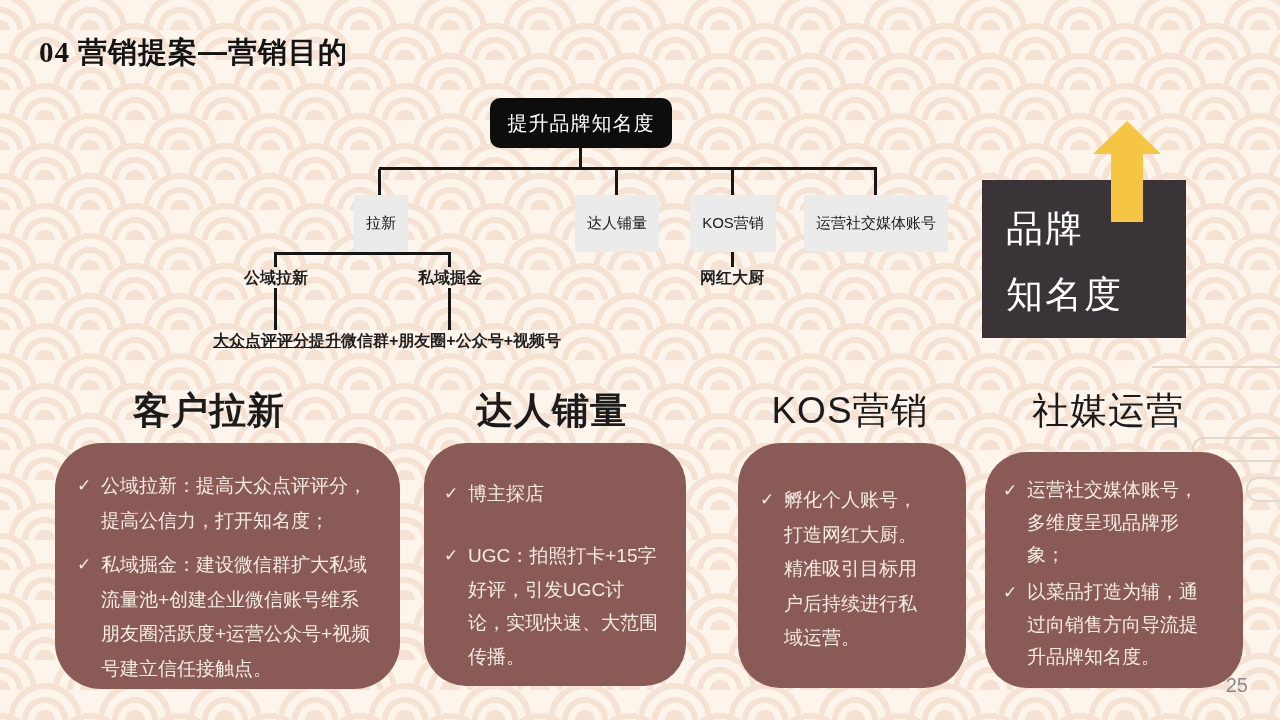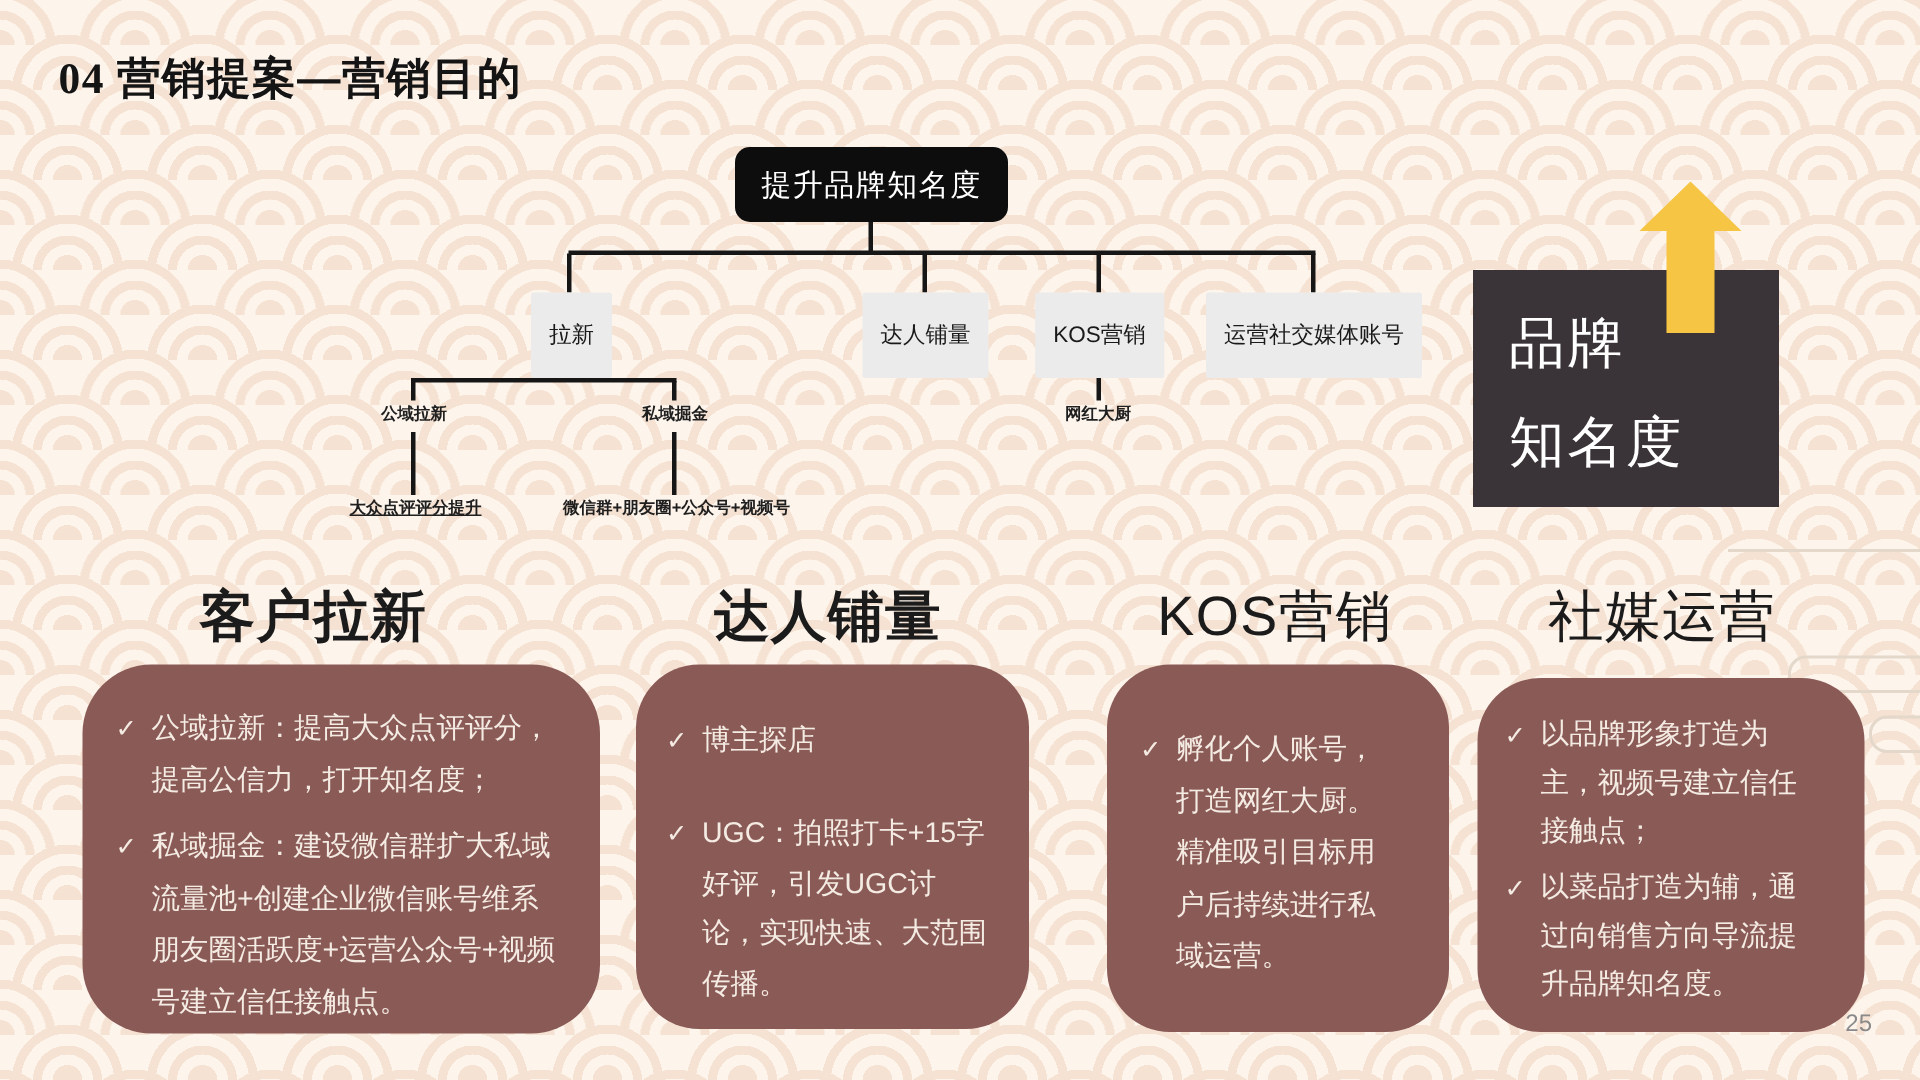--- a/index.html
+++ b/index.html
@@ -15,21 +15,21 @@
   }
   .title{position:absolute;left:39px;top:33px;font-size:29px;font-weight:bold;color:var(--title_text,#141414);letter-spacing:1px;}
   .title .num{font-family:"Liberation Serif","DejaVu Serif",serif;margin-right:8px;}
   
   .root-node{position:absolute;left:490px;top:98px;width:182px;height:50px;background:var(--root_node_bg,#0d0d0d);
     border-radius:10px;color:var(--root_node_text,#fff);font-size:20px;display:flex;align-items:center;justify-content:center;letter-spacing:1px;}
   .ln{position:absolute;background:var(--line,#161616);}
   .l2-node{position:absolute;top:195px;height:33px;transform:translateX(-50%);background:var(--branch_node_bg,#ebebeb);
     color:var(--branch_node_text,#1a1a1a);font-size:15px;display:flex;align-items:center;justify-content:center;
     padding:12px 12px;border-radius:2px;white-space:nowrap;}
-  .l3-label,.l4-label{position:absolute;transform:translateX(-50%);font-size:11px;font-weight:600;color:#1f1f1f;white-space:nowrap;}
+  .l3-label,.l4-label{position:absolute;transform:translateX(-50%);font-size:16px;font-weight:600;color:#1f1f1f;white-space:nowrap;}
   .l3-label{top:268px;}
   .l4-label{top:331px;}
   
   .highlight-box{position:absolute;left:982px;top:180px;width:204px;height:158px;background:var(--highlight_bg,#3a3438);
     color:var(--highlight_text,#fff);font-size:37px;line-height:66px;padding:16px 0 0 24px;box-sizing:border-box;z-index:2;letter-spacing:2px;}
   .up-arrow{position:absolute;left:1093px;top:121px;width:68px;height:101px;z-index:3;}
   .up-arrow .head{width:0;height:0;border-left:34px solid transparent;border-right:34px solid transparent;
     border-bottom:33px solid var(--arrow,#f5c543);}
   .up-arrow .shaft{width:32px;height:68px;margin-left:18px;background:var(--arrow,#f5c543);}
   
@@ -45,21 +45,21 @@
   .panel .bullet{display:flex;align-items:flex-start;}
   .panel .check{flex:0 0 24px;font-size:17px;padding-top:2px;}
   .panel .bullet-text{flex:1;}
   .panel-1{left:55px;top:443px;width:345px;height:246px;border-radius:46px;padding:26px 24px 0 22px;font-size:19px;line-height:1.82;}
   .panel-1 .bullet+.bullet{margin-top:10px;}
   .panel-2{left:424px;top:443px;width:262px;height:243px;border-radius:42px;padding:34px 24px 0 20px;font-size:19px;line-height:1.78;}
   .panel-2 .bullet+.bullet{margin-top:28px;}
   .panel-3{left:738px;top:443px;width:228px;height:245px;border-radius:42px;padding:40px 36px 0 22px;font-size:19px;line-height:1.82;}
   .panel-4{left:985px;top:452px;width:258px;height:236px;border-radius:42px;padding:22px 44px 0 18px;font-size:19px;line-height:1.72;}
   .panel-4 .bullet+.bullet{margin-top:4px;}
-  .page-number{position:absolute;right:32px;top:674px;font-size:16px;color:var(--page_number,#8a8a8a);}
+  .page-number{position:absolute;right:32px;top:674px;font-size:20px;color:var(--page_number,#8a8a8a);}
 </style>
 </head>
 <body style="--background: #fdf4ec; --pattern_arc: #f6e2d2; --title_text: #141414; --line: #161616; --root_node_bg: #0d0d0d; --root_node_text: #ffffff; --branch_node_bg: #ebebeb; --branch_node_text: #1a1a1a; --panel_bg: #8a5a57; --panel_text: #f4ebe2; --highlight_bg: #3a3438; --highlight_text: #ffffff; --arrow: #f5c543; --page_number: #8a8a8a; --decor_stroke: #e3d8ca;">
 
 <div class="slide">
 
   <div class="decor-line"></div>
   <div class="decor-pill pill-1"></div>
   <div class="decor-pill pill-2"></div>
 
@@ -133,21 +133,21 @@
   <div class="panel panel-3">
     <div class="bullet">
       <span class="check">✓</span>
       <div class="bullet-text">孵化个人账号，打造网红大厨。精准吸引目标用户后持续进行私域运营。</div>
     </div>
   </div>
 
   <div class="panel panel-4">
     <div class="bullet">
       <span class="check">✓</span>
-      <div class="bullet-text">以品牌形象打造为主，视频号建立信任接触点；</div>
+      <div class="bullet-text">运营社交媒体账号，多维度呈现品牌形象；</div>
     </div>
     <div class="bullet">
       <span class="check">✓</span>
       <div class="bullet-text">以菜品打造为辅，通过向销售方向导流提升品牌知名度。</div>
     </div>
   </div>
 
   <div class="page-number">25</div>
 </div>
 

